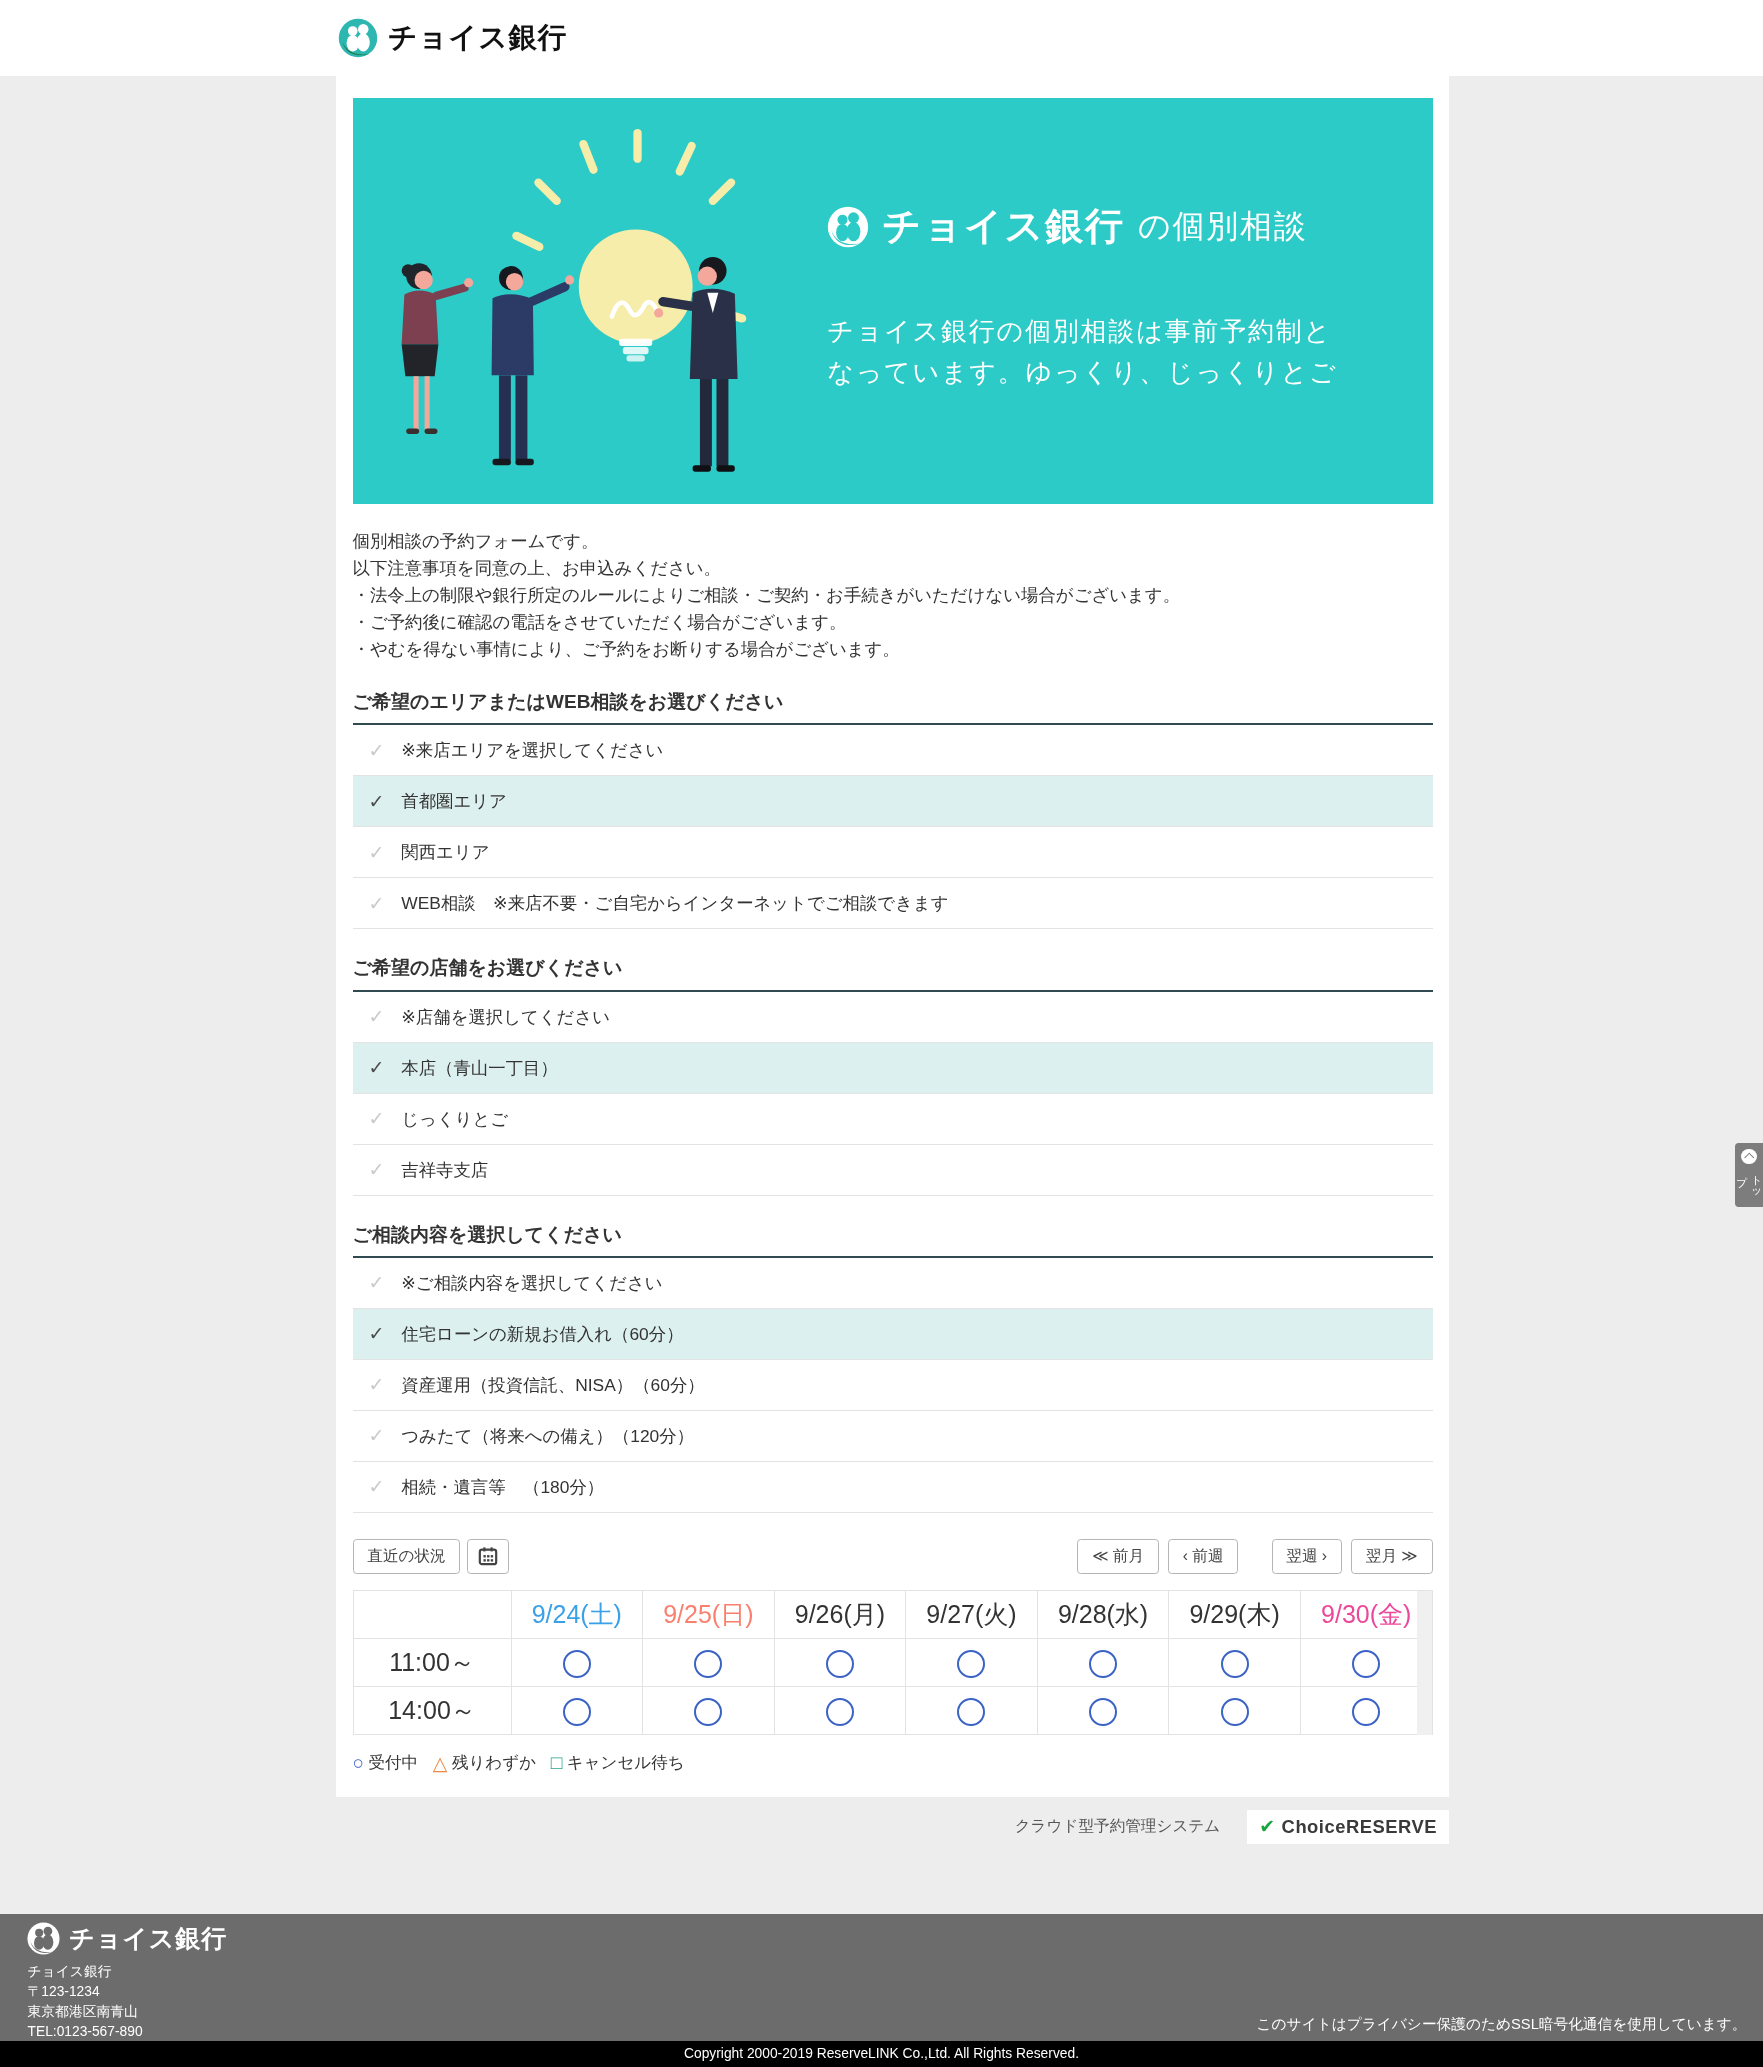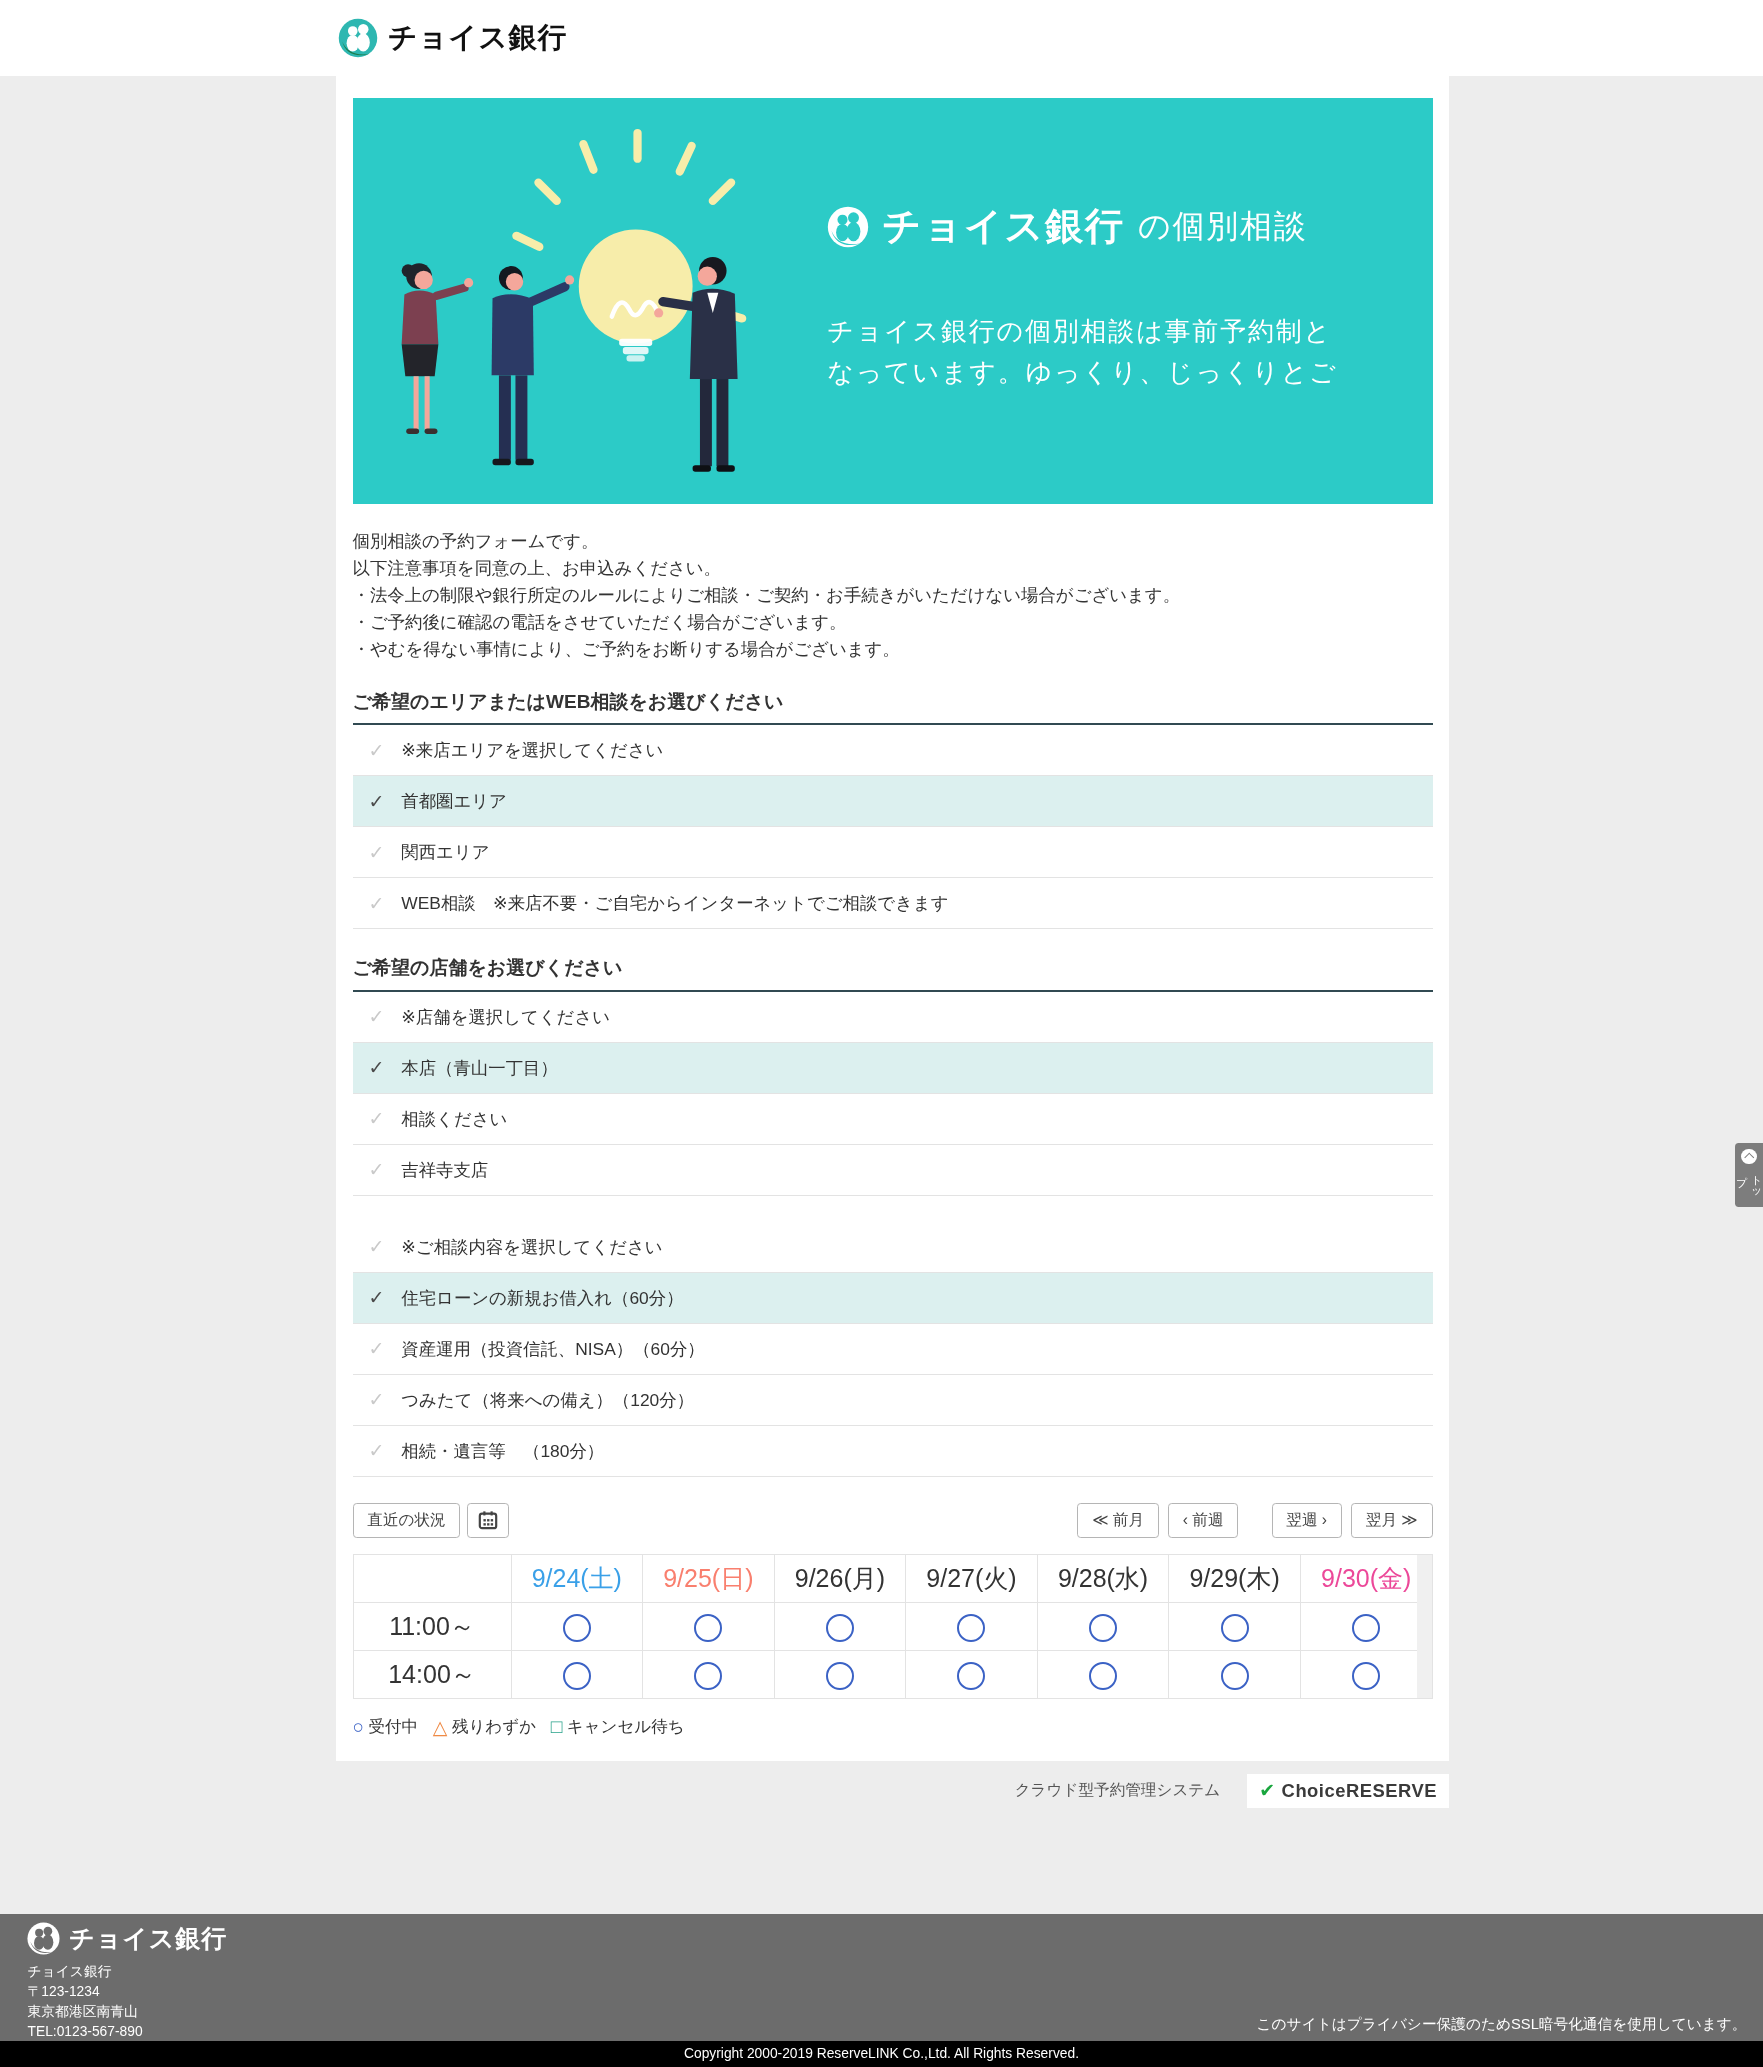--- a/index.html
+++ b/index.html
@@ -209,29 +209,30 @@
             <div class="option-row">
               <span class="check">✓</span>
               <span class="option-label">※店舗を選択してください</span>
             </div>
             <div class="option-row selected">
               <span class="check">✓</span>
               <span class="option-label">本店（青山一丁目）</span>
             </div>
             <div class="option-row">
               <span class="check">✓</span>
-              <span class="option-label">相談ください</span>
+              <span class="option-label">じっくりとご</span>
             </div>
             <div class="option-row">
               <span class="check">✓</span>
               <span class="option-label">吉祥寺支店</span>
             </div>
           </div>
         </div>
         <div class="section">
+          <div class="section-heading">ご相談内容を選択してください</div>
           <div class="option-list">
             <div class="option-row">
               <span class="check">✓</span>
               <span class="option-label">※ご相談内容を選択してください</span>
             </div>
             <div class="option-row selected">
               <span class="check">✓</span>
               <span class="option-label">住宅ローンの新規お借入れ（60分）</span>
             </div>
             <div class="option-row">

